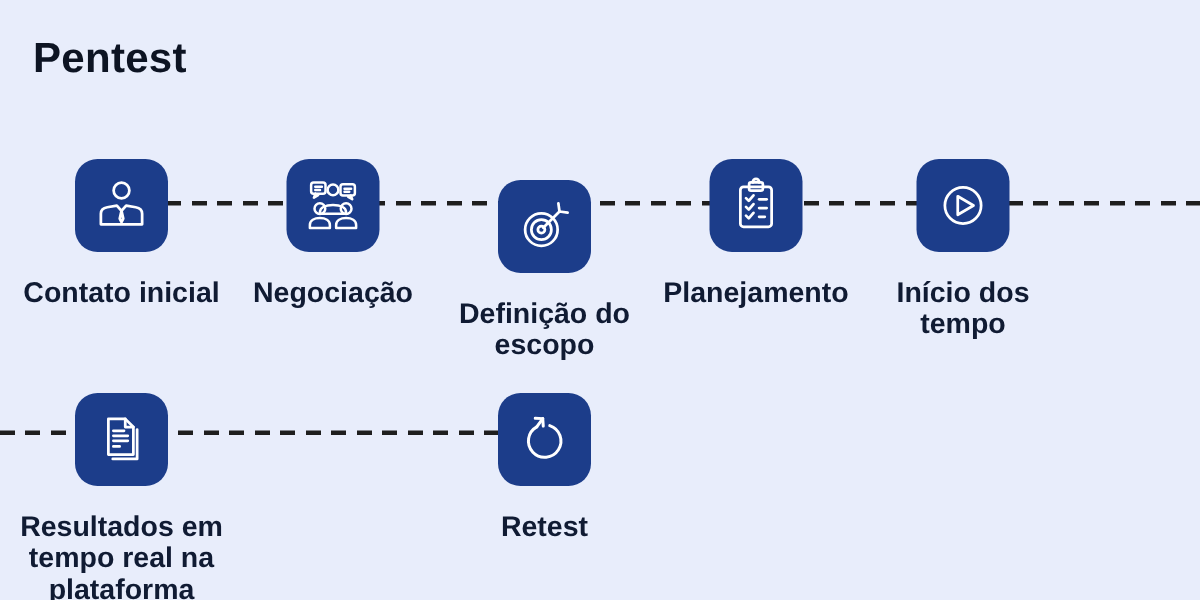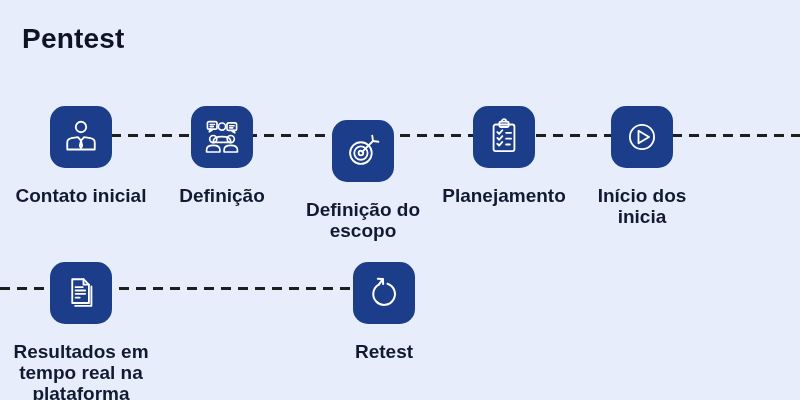--- a/index.html
+++ b/index.html
@@ -69,21 +69,21 @@
     <path d="M38.2 16 l1.2 3 -3.2 -1.9"></path>
     <path d="M33.2 10.5 h5.3 M33.2 13 h3.8"></path>
     <circle cx="24" cy="11.5" r="4.3"></circle>
     <path d="M13.5 30.5 v-1 c0 -4 4.7 -6 10.5 -6 s10.5 2 10.5 6 v1 z"></path>
     <circle cx="13.5" cy="26.5" r="4.3"></circle>
     <path d="M5.5 42 v-2.5 c0 -3.7 3.6 -5.5 8 -5.5 s8 1.8 8 5.5 V42 z"></path>
     <circle cx="34.5" cy="26.5" r="4.3"></circle>
     <path d="M26.5 42 v-2.5 c0 -3.7 3.6 -5.5 8 -5.5 s8 1.8 8 5.5 V42 z"></path>
   </svg>
       </div>
-    <div class="step-label">Definição</div>
+    <div class="step-label">Negociação</div>
   </div>
     <div class="step" style="left: 363px; top: 120px;">
     <div class="icon-box">
         <svg width="40" height="40" viewBox="0 0 48 48" fill="none" stroke="currentColor" stroke-width="2.2" stroke-linecap="round" stroke-linejoin="round">
     <circle cx="21.5" cy="26.5" r="13"></circle>
     <circle cx="21.5" cy="26.5" r="8"></circle>
     <circle cx="21.5" cy="26.5" r="2.8"></circle>
     <path d="M23 25 L36 12"></path>
     <path d="M36 12 l-0.9 -6.5 M36 12 l6.5 0.9"></path>
   </svg>
@@ -108,36 +108,36 @@
     <div class="step-label">Planejamento</div>
   </div>
     <div class="step" style="left: 642px; top: 106px;">
     <div class="icon-box">
         <svg width="40" height="40" viewBox="0 0 48 48" fill="none" stroke="currentColor" stroke-width="2.2" stroke-linecap="round" stroke-linejoin="round">
     <circle cx="24" cy="24" r="14.5"></circle>
     <path d="M19.8 16.6 L32.4 24 L19.8 31.4 Z"></path>
   </svg>
       </div>
     <div class="step-label">Início dos
-inicia</div>
+tempo</div>
   </div>
     <div class="step" style="left: 81px; top: 262px;">
     <div class="icon-box">
         <svg width="40" height="40" viewBox="0 0 48 48" fill="none" stroke="currentColor" stroke-width="2.2" stroke-linecap="round" stroke-linejoin="round">
     <path d="M13.5 7.5 H27 L33.5 14 V36 H13.5 Z"></path>
     <path d="M27 7.5 V14 H33.5"></path>
     <path d="M17.5 17 h8.5 M17.5 21 h11.5 M17.5 25 h11.5 M17.5 29.5 h5"></path>
     <path d="M36.5 16 V39.5 H17"></path>
   </svg>
       </div>
     <div class="step-label">Resultados em
 tempo real na
 plataforma</div>
   </div>
-    <div class="step" style="left: 384px; top: 262px; justify-content: center;">
+    <div class="step" style="left: 363px; top: 262px; justify-content: center;">
     <div class="icon-box">
         <svg width="40" height="40" viewBox="0 0 48 48" fill="none" stroke="currentColor" stroke-width="2.4" stroke-linecap="round" stroke-linejoin="round">
     <path d="M28.2 12.9 A13 13 0 1 1 17.8 13.9"></path>
     <path d="M17.8 13.9 L22.6 7.3"></path>
     <path d="M22.6 7.3 L16.6 7 M22.6 7.3 L23 13.3"></path>
   </svg>
       </div>
     <div class="step-label">Retest</div>
   </div>
   </div>

